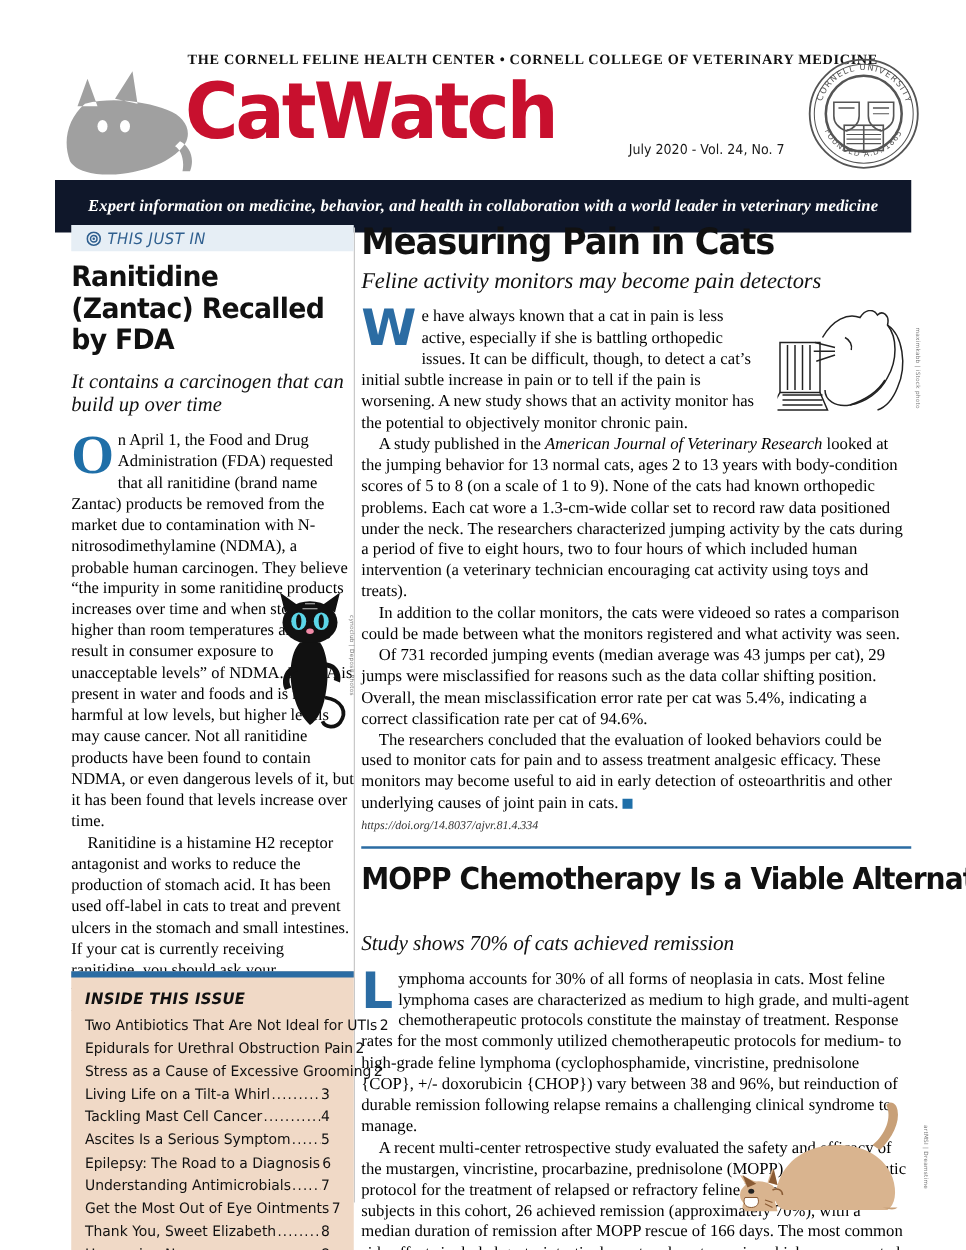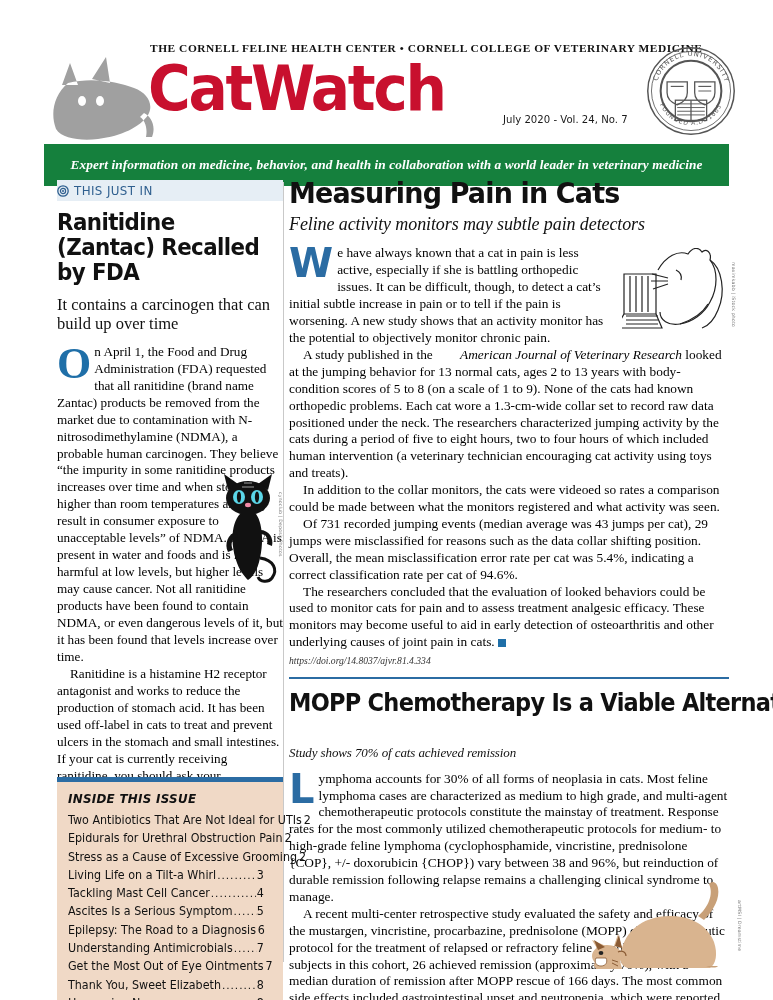--- a/index.html
+++ b/index.html
@@ -43,55 +43,56 @@
     font-size:11px;color:#1a1a1a;white-space:nowrap;
     transform:scaleX(.92);transform-origin:left top;
   }
   .seal{
     position:absolute;left:645px;top:45px;width:92px;height:92px;
   }
 
   
   .banner{
     position:absolute;left:44px;top:144px;width:685px;height:42px;
-    background:#15803d;
+    background:#0f172a;
     display:flex;align-items:center;justify-content:center;
   }
   .banner-text{
     font-family:"Liberation Serif", serif;
     font-style:italic;font-weight:bold;
     font-size:13.3px;color:#fff;white-space:nowrap;
     letter-spacing:.1px;
   }
 
   
   .left-col{position:absolute;left:57px;top:180px;width:226px;}
   .right-col{position:absolute;left:289px;top:178px;width:440px;}
   .vrule{position:absolute;left:283px;top:182px;width:1px;height:780px;background:#c9c9c9;}
 
   
   .tji{
     background:#e6eef5;height:21px;display:flex;align-items:center;
-    padding-left:0;
+    padding-left:12px;
+    font-style:italic;
   }
   .tji-icon{display:inline-block;width:12px;height:12px;margin-right:5px;flex:0 0 auto;}
   .tji-label{
     font-family:"DejaVu Sans", sans-serif;
     font-size:12.5px;color:#2f5f8f;letter-spacing:.4px;
     transform:scaleX(.95);transform-origin:left center;
   }
   .left-head{
     font-family:"DejaVu Sans", sans-serif;
     font-weight:bold;font-size:22.5px;line-height:1.12;
     color:#111;margin-top:9px;letter-spacing:-.6px;
     transform:scaleX(.95);transform-origin:left top;
   }
   .left-deck{
     font-family:"Liberation Serif", serif;
-    font-size:16.5px;line-height:1.16;
+    font-style:italic;font-size:16.5px;line-height:1.16;
     margin-top:9px;color:#111;
   }
   .left-body{
     font-family:"Liberation Serif", serif;
     font-size:13.2px;line-height:1.285;
     text-align:left;margin-top:11px;color:#000;
   }
   .left-body p{margin:0;text-indent:13px;}
   .left-body p.first{text-indent:0;}
   .dropcap{
@@ -154,29 +155,29 @@
     color:#111;letter-spacing:-.9px;
     transform:scaleX(.93);transform-origin:left top;
     white-space:nowrap;
   }
   .art-title.small{font-size:24.2px;letter-spacing:-.8px;}
   .art-deck{
     font-family:"Liberation Serif", serif;
     font-style:italic;font-size:18px;color:#111;
     margin-top:6px;letter-spacing:-.1px;
   }
-  .art-deck.small{font-size:13px;margin-top:28px;}
+  .art-deck.small{font-size:17px;margin-top:28px;}
   .art-body{
     font-family:"Liberation Serif", serif;
     font-size:13.35px;line-height:1.268;
     margin-top:10px;color:#000;
   }
   .art-body p{margin:0;text-indent:14px;}
   .art-body p.first{text-indent:0;}
-  .art-body i{margin-left:24px;}
+  .art-body i{}
   .dropcap-w{
     float:left;
     font-family:"DejaVu Sans", sans-serif;
     font-weight:bold;
     font-size:40px;line-height:.78;
     color:#2b6ca3;
     margin:3px 4px 0 0;
   }
   .doi{
     font-family:"Liberation Serif", serif;
@@ -344,21 +345,21 @@
           <span class="toc-dots">.................................................</span>
           <span class="toc-page">8</span>
         </div>
     </div>
   </div>
 
   <div class="right-col">
 
     <div>
       <div class="art-title">Measuring Pain in Cats</div>
-      <div class="art-deck">Feline activity monitors may subtle pain detectors</div>
+      <div class="art-deck">Feline activity monitors may become pain detectors</div>
 
       <div class="art-body">
         <div class="wrap-laptop"></div>
         <p class="first">
           <span class="dropcap-w">W</span><span>e have always known that a cat in pain is less active, especially if she is battling orthopedic issues. It can be difficult, though, to detect a cat’s initial subtle increase in pain or to tell if the pain is worsening. A new study shows that an activity monitor has the potential to objectively monitor chronic pain.</span>
         </p>
         <p><span>A study published in the </span><i>American Journal of Veterinary Research</i><span> looked at the jumping behavior for 13 normal cats, ages 2 to 13 years with body-condition scores of 5 to 8 (on a scale of 1 to 9). None of the cats had known orthopedic problems. Each cat wore a 1.3-cm-wide collar set to record raw data positioned under the neck. The researchers characterized jumping activity by the cats during a period of five to eight hours, two to four hours of which included human intervention (a veterinary technician encouraging cat activity using toys and treats).</span></p>
         <p><span>In addition to the collar monitors, the cats were videoed so rates a comparison could be made between what the monitors registered and what activity was seen.</span></p>
         <p><span>Of 731 recorded jumping events (median average was 43 jumps per cat), 29 jumps were misclassified for reasons such as the data collar shifting position. Overall, the mean misclassification error rate per cat was 5.4%, indicating a correct classification rate per cat of 94.6%.</span></p>
         <p><span>The researchers concluded that the evaluation of looked behaviors could be used to monitor cats for pain and to assess treatment analgesic efficacy. These monitors may become useful to aid in early detection of osteoarthritis and other underlying causes of joint pain in cats.</span><span class="endmark"></span></p>

